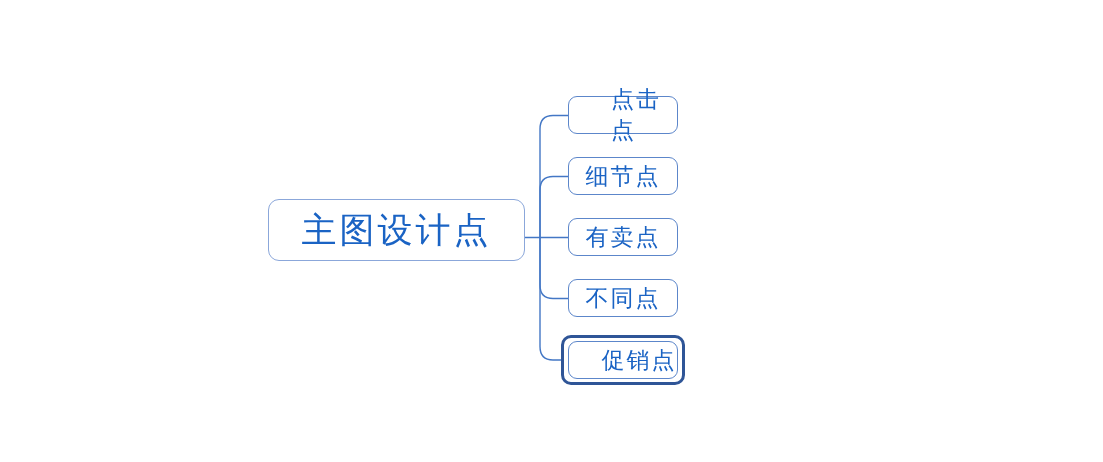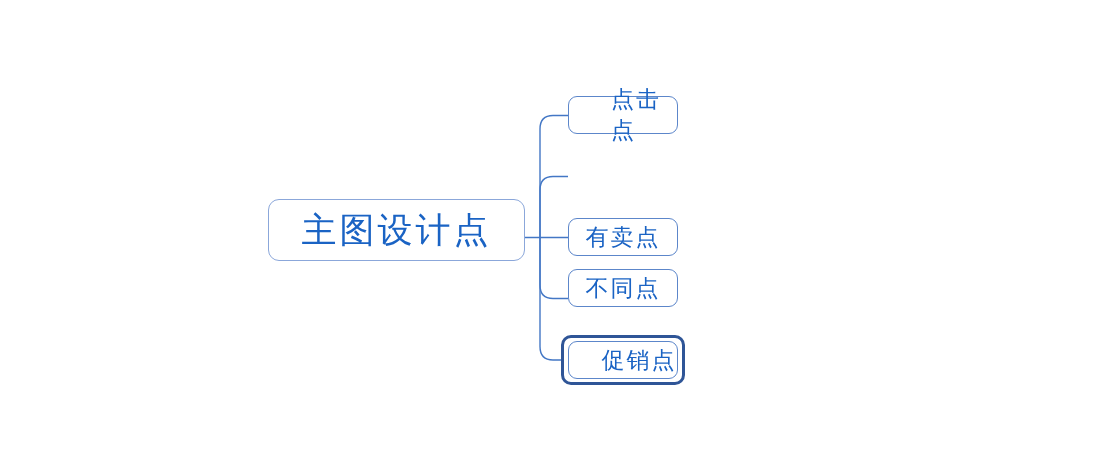--- a/index.html
+++ b/index.html
@@ -97,26 +97,29 @@
   </svg>
 
   <div class="root-node">
     <span>主图设计点</span>
   </div>
 
   <div class="child-node" style="top:96px;padding-left:42px;">
     <span>点击点</span>
   </div>
 
+  <div class="child-node" style="top:157px;">
+    <span>细节点</span>
+  </div>
 
   <div class="child-node" style="top:218px;">
     <span>有卖点</span>
   </div>
 
-  <div class="child-node" style="top:269px;">
+  <div class="child-node" style="top:279px;">
     <span>不同点</span>
   </div>
 
   <div class="selected-wrap">
     <div class="child-node">
       <span>促销点</span>
     </div>
   </div>
 
 </div>

